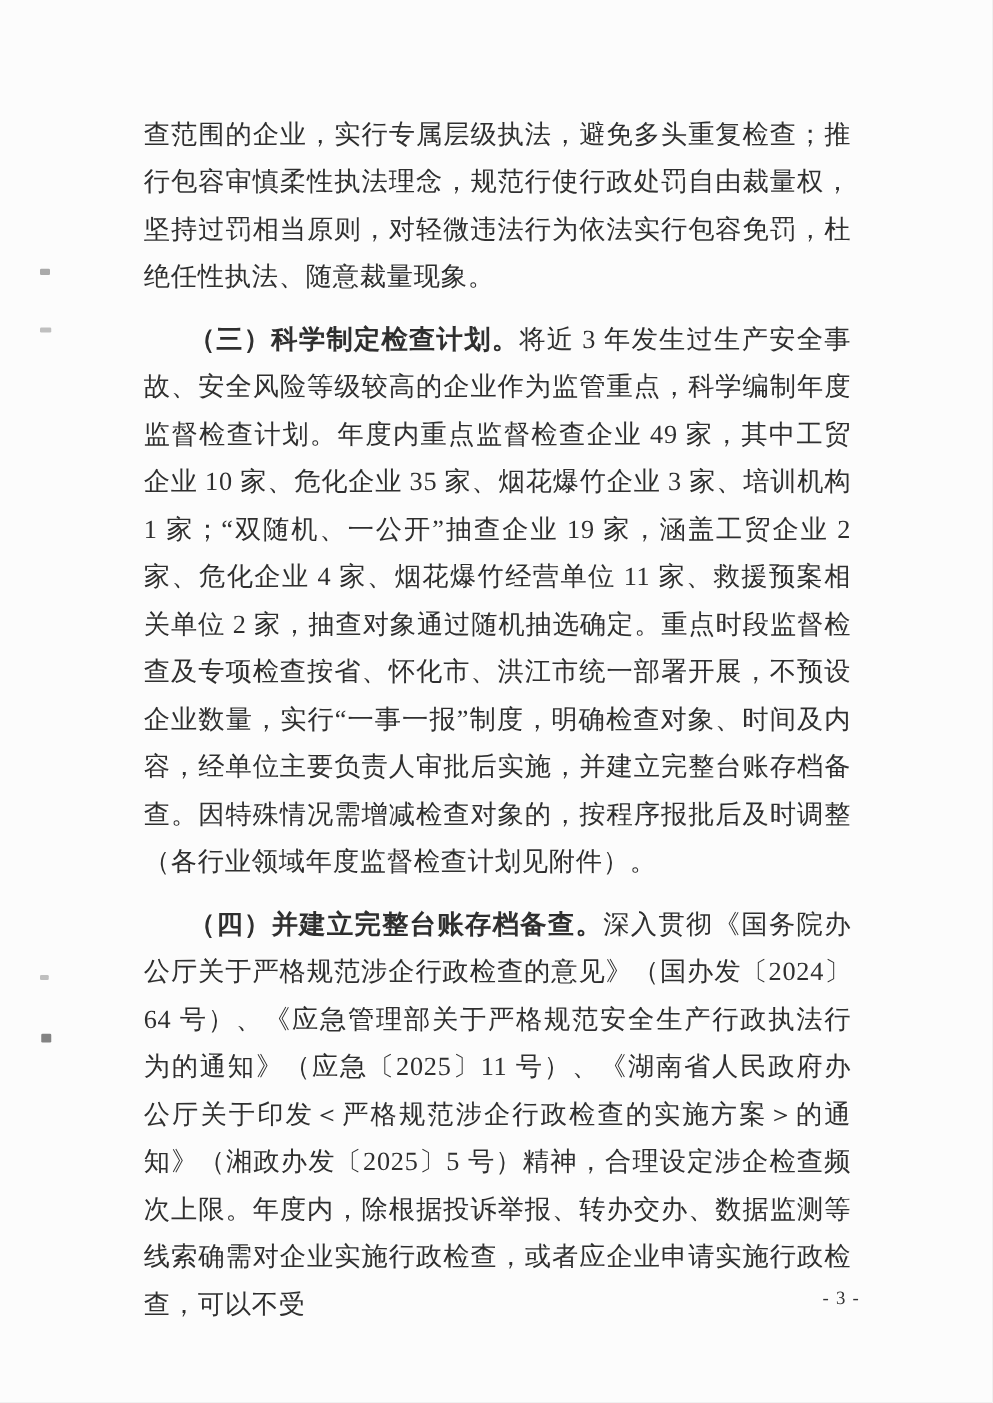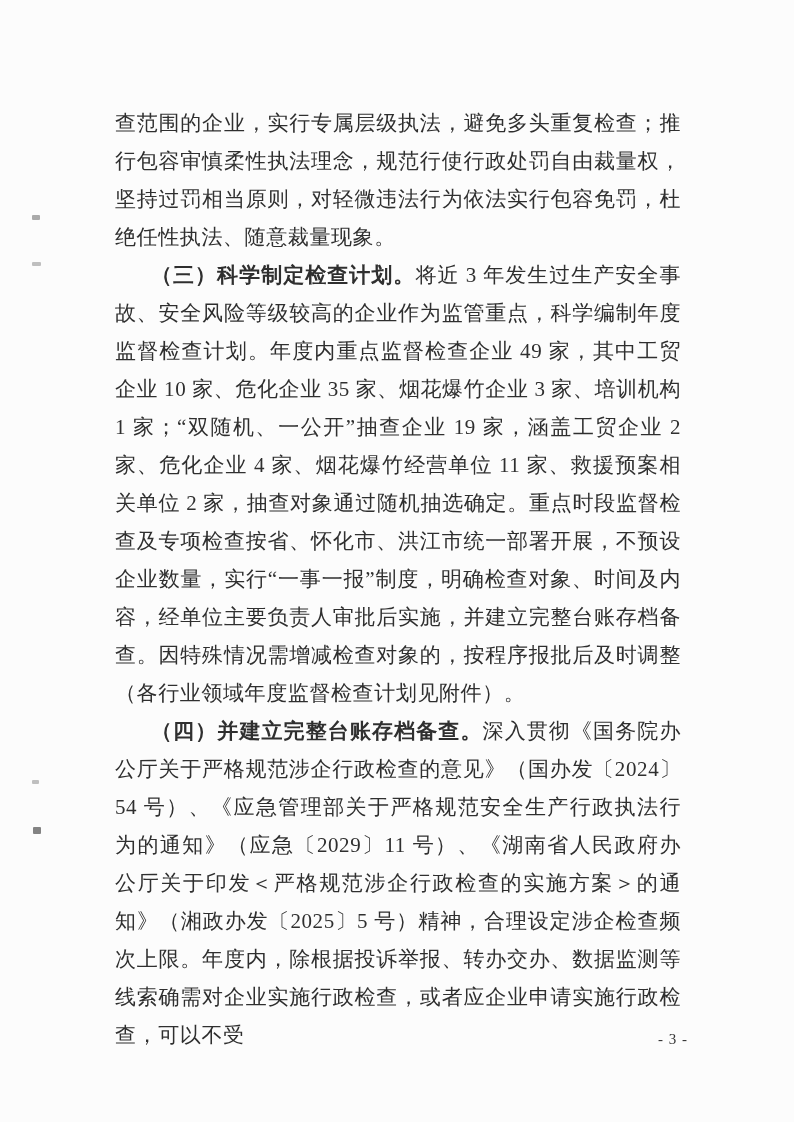--- a/index.html
+++ b/index.html
@@ -12,35 +12,36 @@
     width: 794px;
     height: 1122px;
     margin: 0 auto;
     background: #fcfcfc;
     overflow: hidden;
     font-family: "Liberation Serif", serif;
   }
   .text-block {
     position: absolute;
     left: 115px;
-    top: 104px;
+    top: 88px;
     width: 566px;
     color: #2f2f2f;
     font-size: 21px;
     line-height: 38px;
     letter-spacing: 0.6px;
     text-align: justify;
     text-justify: inter-ideograph;
   }
   .para {
     margin: 0;
     padding: 0;
   }
   .para.indent {
     text-indent: 36px;
+    margin-top: 12px;
   }
   .para .lead {
     font-weight: 700;
   }
   .page-number {
     position: absolute;
     top: 1031px;
     right: 106px;
     font-size: 15px;
     letter-spacing: 1px;
@@ -67,18 +68,18 @@
   <div class="scan-smudge smudge-1"></div>
   <div class="scan-smudge smudge-2"></div>
   <div class="scan-smudge smudge-3"></div>
   <div class="scan-smudge smudge-4"></div>
 
   <div class="text-block">
     <p class="para"><span class="body">查范围的企业，实行专属层级执法，避免多头重复检查；推行包容审慎柔性执法理念，规范行使行政处罚自由裁量权，坚持过罚相当原则，对轻微违法行为依法实行包容免罚，杜绝任性执法、随意裁量现象。</span></p>
 
     <p class="para indent"><span class="lead">（三）科学制定检查计划。</span><span class="body">将近 3 年发生过生产安全事故、安全风险等级较高的企业作为监管重点，科学编制年度监督检查计划。年度内重点监督检查企业 49 家，其中工贸企业 10 家、危化企业 35 家、烟花爆竹企业 3 家、培训机构 1 家；“双随机、一公开”抽查企业 19 家，涵盖工贸企业 2 家、危化企业 4 家、烟花爆竹经营单位 11 家、救援预案相关单位 2 家，抽查对象通过随机抽选确定。重点时段监督检查及专项检查按省、怀化市、洪江市统一部署开展，不预设企业数量，实行“一事一报”制度，明确检查对象、时间及内容，经单位主要负责人审批后实施，并建立完整台账存档备查。因特殊情况需增减检查对象的，按程序报批后及时调整（各行业领域年度监督检查计划见附件）。</span></p>
 
-    <p class="para indent"><span class="lead">（四）并建立完整台账存档备查。</span><span class="body">深入贯彻《国务院办公厅关于严格规范涉企行政检查的意见》（国办发〔2024〕54 号）、《应急管理部关于严格规范安全生产行政执法行为的通知》（应急〔2029〕11 号）、《湖南省人民政府办公厅关于印发＜严格规范涉企行政检查的实施方案＞的通知》（湘政办发〔2025〕5 号）精神，合理设定涉企检查频次上限。年度内，除根据投诉举报、转办交办、数据监测等线索确需对企业实施行政检查，或者应企业申请实施行政检查，可以不受</span></p>
+    <p class="para indent"><span class="lead">（四）并建立完整台账存档备查。</span><span class="body">深入贯彻《国务院办公厅关于严格规范涉企行政检查的意见》（国办发〔2024〕64 号）、《应急管理部关于严格规范安全生产行政执法行为的通知》（应急〔2025〕11 号）、《湖南省人民政府办公厅关于印发＜严格规范涉企行政检查的实施方案＞的通知》（湘政办发〔2025〕5 号）精神，合理设定涉企检查频次上限。年度内，除根据投诉举报、转办交办、数据监测等线索确需对企业实施行政检查，或者应企业申请实施行政检查，可以不受</span></p>
   </div>
 
   <div class="page-number">- 3 -</div>
 
 </div>
 
 </body></html>

